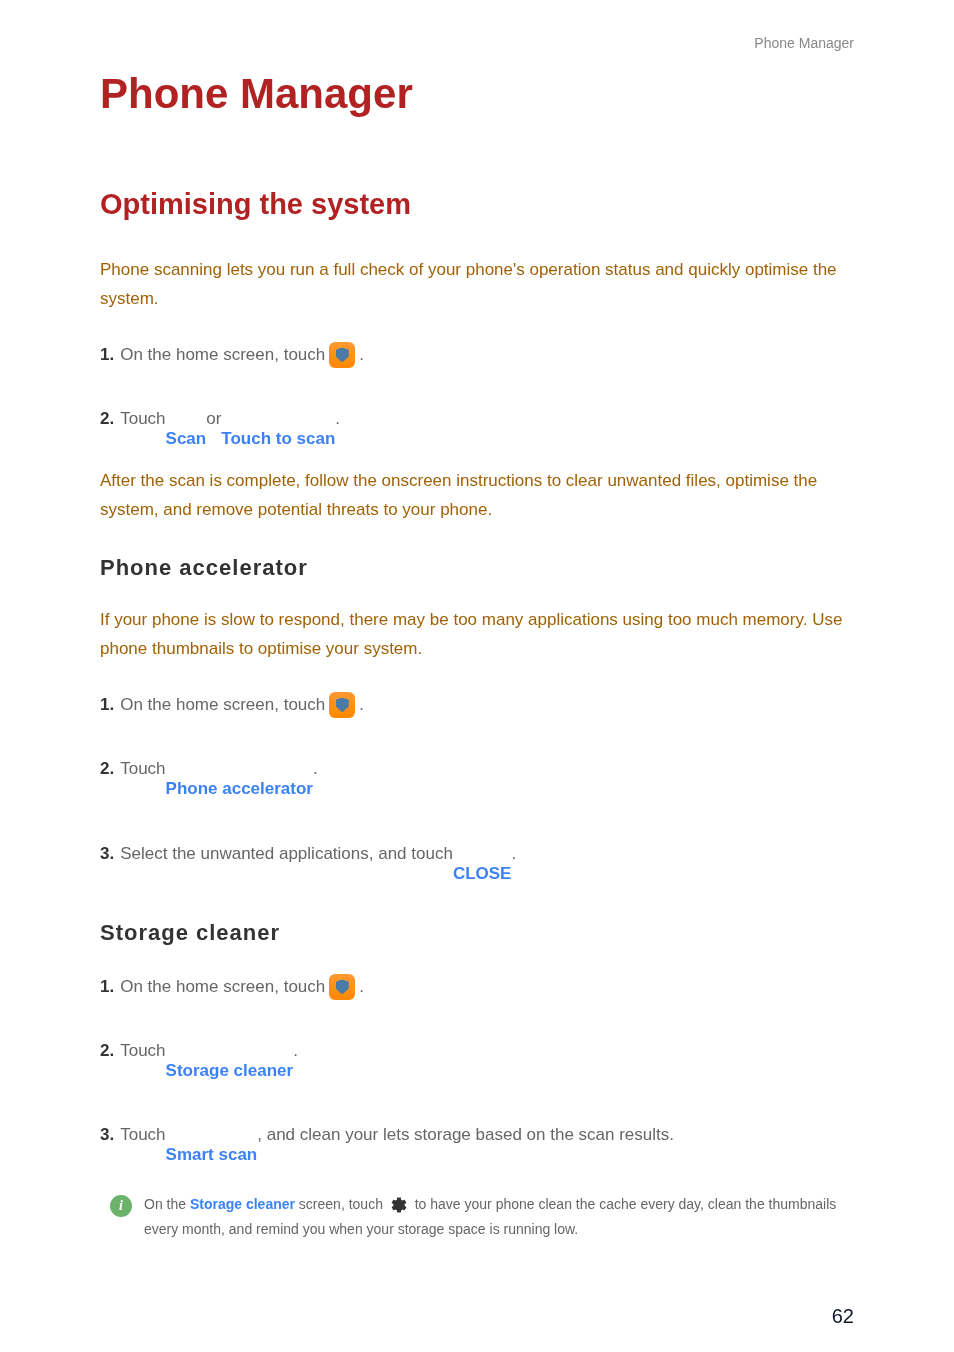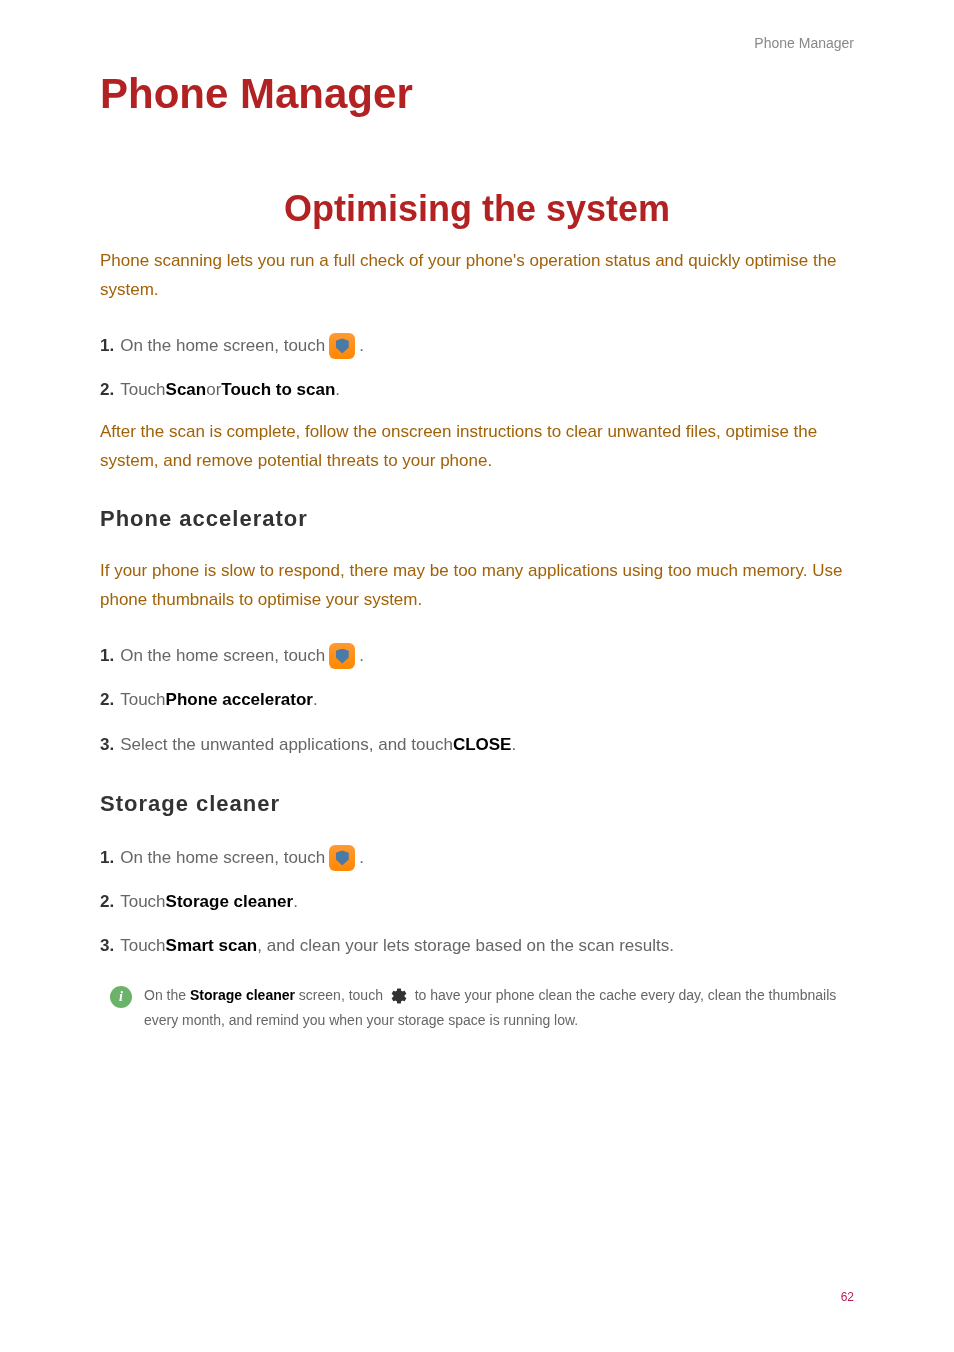--- a/index.html
+++ b/index.html
@@ -24,25 +24,24 @@
       color: #888;
     }
     .main-title {
       font-size: 42px;
       font-weight: bold;
       color: #b22222;
       margin-top: 30px;
       margin-bottom: 70px;
     }
     .section-title {
-      font-size: 36px;
+      font-size: 29px;
       font-weight: bold;
       color: #b22222;
-      margin-bottom: 17px;
-      text-align: center;
+      margin-bottom: 35px;
     }
     .subsection-title {
       font-size: 22px;
       font-weight: bold;
       color: #333;
       margin-bottom: 25px;
       letter-spacing: 1px;
     }
     .body-text {
       font-size: 17px;
@@ -59,21 +58,22 @@
       align-items: center;
       flex-wrap: wrap;
     }
     .list-number {
       font-weight: bold;
       color: #333;
       margin-right: 6px;
     }
     .bold-text {
       font-weight: bold;
-      color: #000000;
+      color: #3b82f6;
+      margin-top: 40px;
     }
     .icon-orange {
       display: inline-flex;
       width: 26px;
       height: 26px;
       background: linear-gradient(#ff9933, #ff8800);
       border-radius: 6px;
       vertical-align: middle;
       margin: 0 4px;
       align-items: center;
@@ -120,24 +120,24 @@
       margin-left: 10px;
     }
     .tip-text {
       font-size: 14px;
       color: #666;
       line-height: 1.8;
       margin-left: 12px;
     }
     .page-number {
       position: absolute;
-      bottom: 48px;
+      bottom: 24px;
       right: 100px;
-      font-size: 12px;
-      color: #be185d;
+      font-size: 20px;
+      color: #0f172a;
     }
     .section-block {
       margin-bottom: 30px;
     }
   </style>
 </head>
 <body>
 
 <div class="header-text">Phone Manager</div>
 

